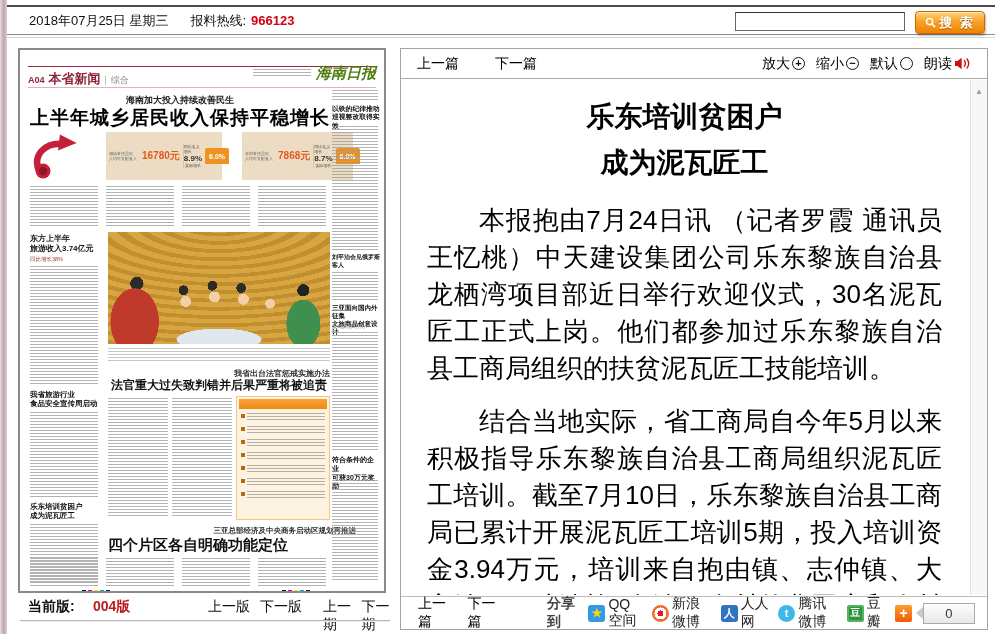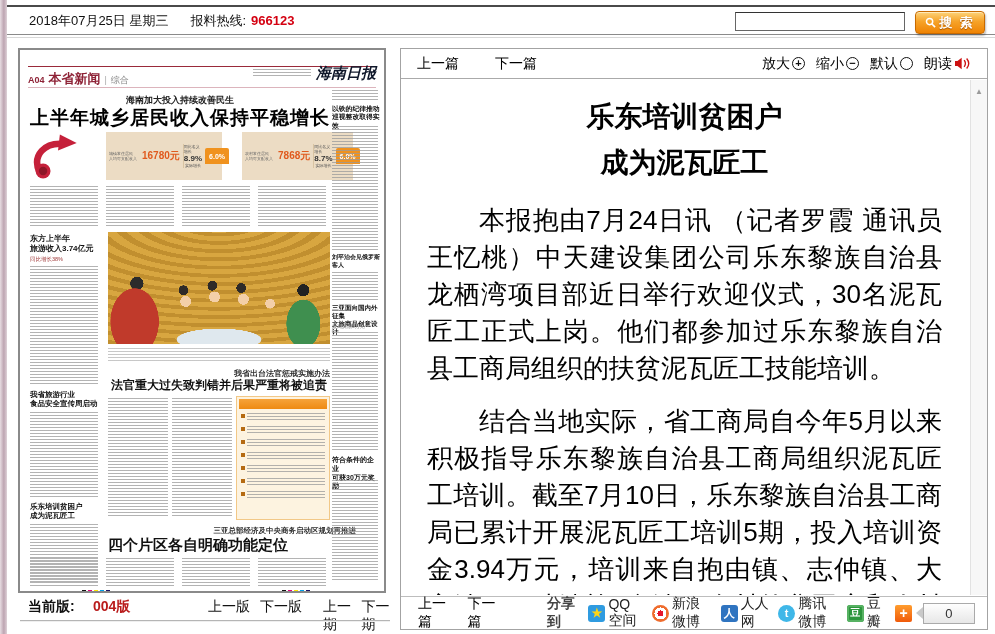--- a/index.html
+++ b/index.html
@@ -32,21 +32,21 @@
   .paper { position:relative; width:100%; height:100%; overflow:hidden; font-family:"Liberation Sans",sans-serif; }
   .p-rule1 { position:absolute; left:8px; right:8px; top:16px; border-top:1px solid #9a2a3a; }
   .p-rule2 { position:absolute; left:8px; right:8px; top:37px; border-top:1px solid #dcb4bc; }
   .p-header { position:absolute; left:8px; top:20px; display:flex; align-items:baseline; gap:4px; }
   .p-pageno { font-size:9px; font-weight:bold; color:#8e2236; }
   .p-section { font-size:13px; font-weight:bold; color:#8e2236; }
   .p-sep { font-size:9px; color:#aaa; }
   .p-section-sub { font-size:9px; color:#888; }
   .p-masthead { position:absolute; right:8px; top:14px; display:flex; align-items:center; gap:5px; }
   .p-masthead .tx { width:58px; height:9px; }
-  .p-logo { font-family:"Liberation Serif",serif; font-size:15px; font-weight:bold; color:#0f172a; font-style:italic; }
+  .p-logo { font-family:"Liberation Serif",serif; font-size:15px; font-weight:bold; color:#4d7c0f; font-style:italic; }
   .p-kicker1 { position:absolute; left:20px; width:280px; top:44px; text-align:center; font-size:9px; font-weight:bold; color:#222; }
   .p-headline1 { position:absolute; left:6px; width:308px; top:55px; text-align:center; font-size:19px; font-weight:900; letter-spacing:1px; color:#000; }
 
   .tx { background:repeating-linear-gradient(180deg,#9a9a9a 0,#9a9a9a 1px,transparent 1px,transparent 3px); opacity:.75; }
   .tx.light { background:repeating-linear-gradient(180deg,#b5b5b5 0,#b5b5b5 1px,transparent 1px,transparent 3px); }
   .abs { position:absolute; }
   .pre { white-space:pre-line; }
 
   .ig { position:absolute; left:10px; top:82px; width:302px; height:48px; display:flex; gap:20px; align-items:stretch; }
   .ig-arrow { width:56px; flex:none; }

